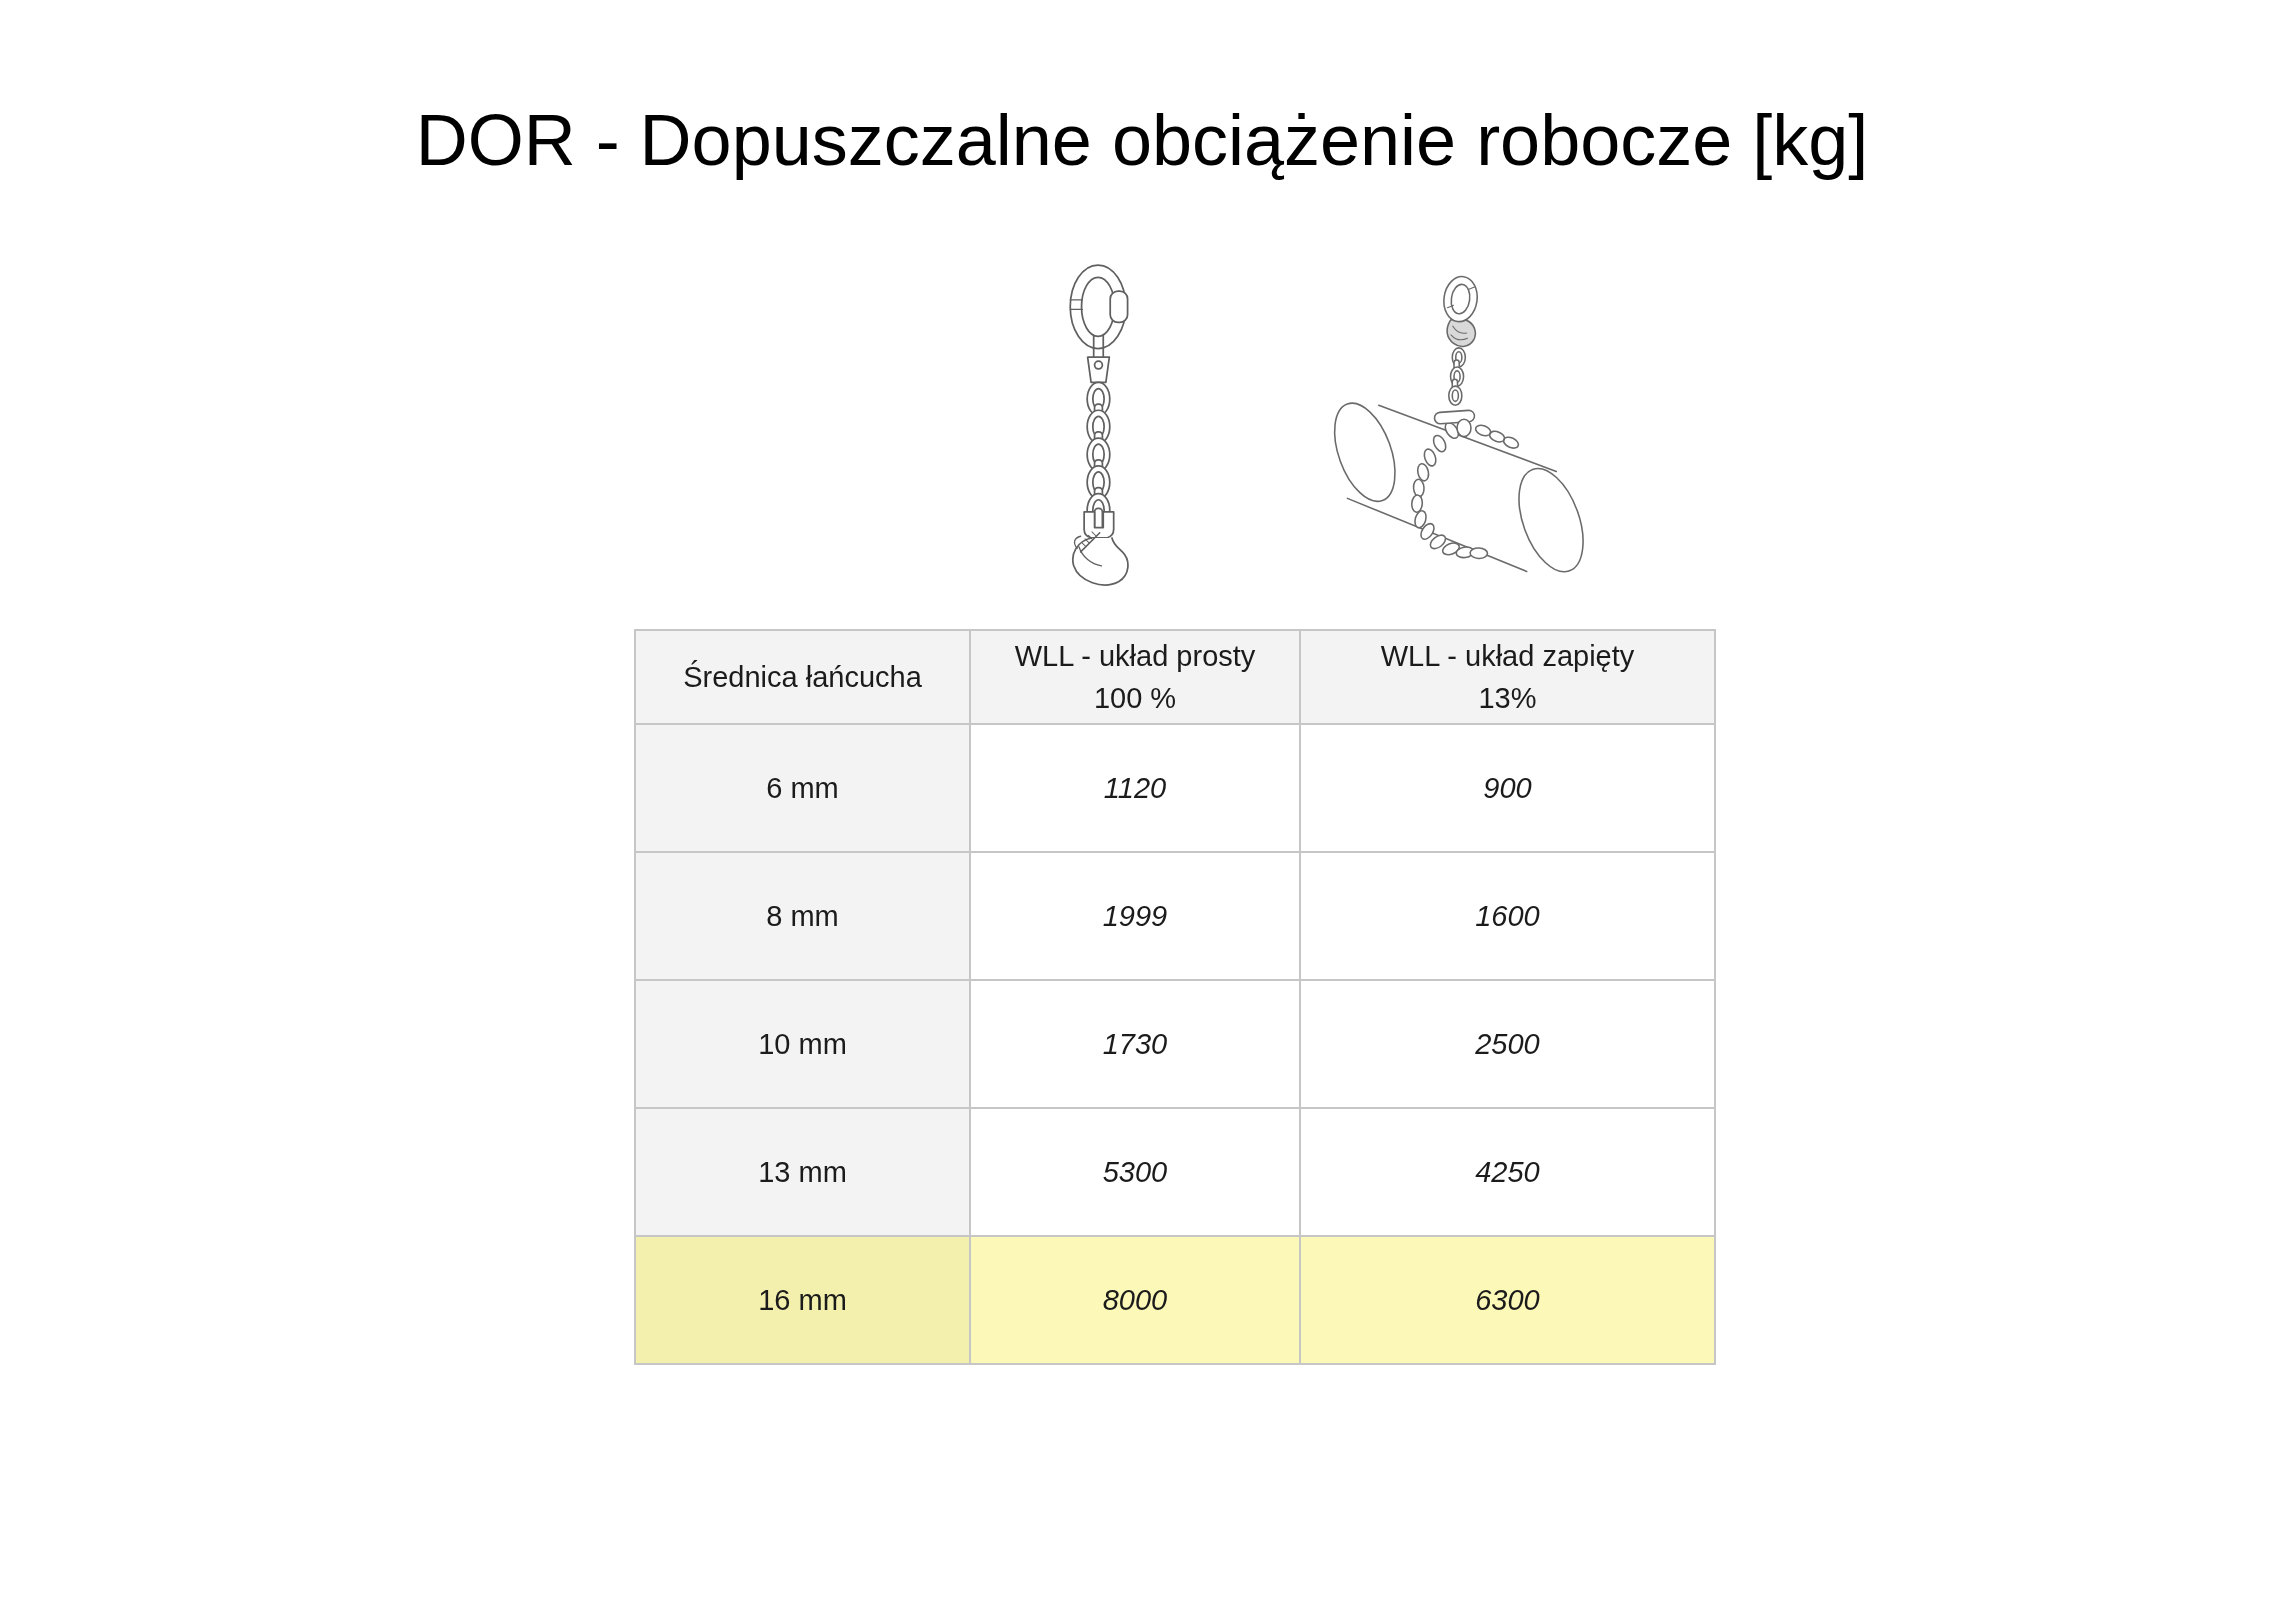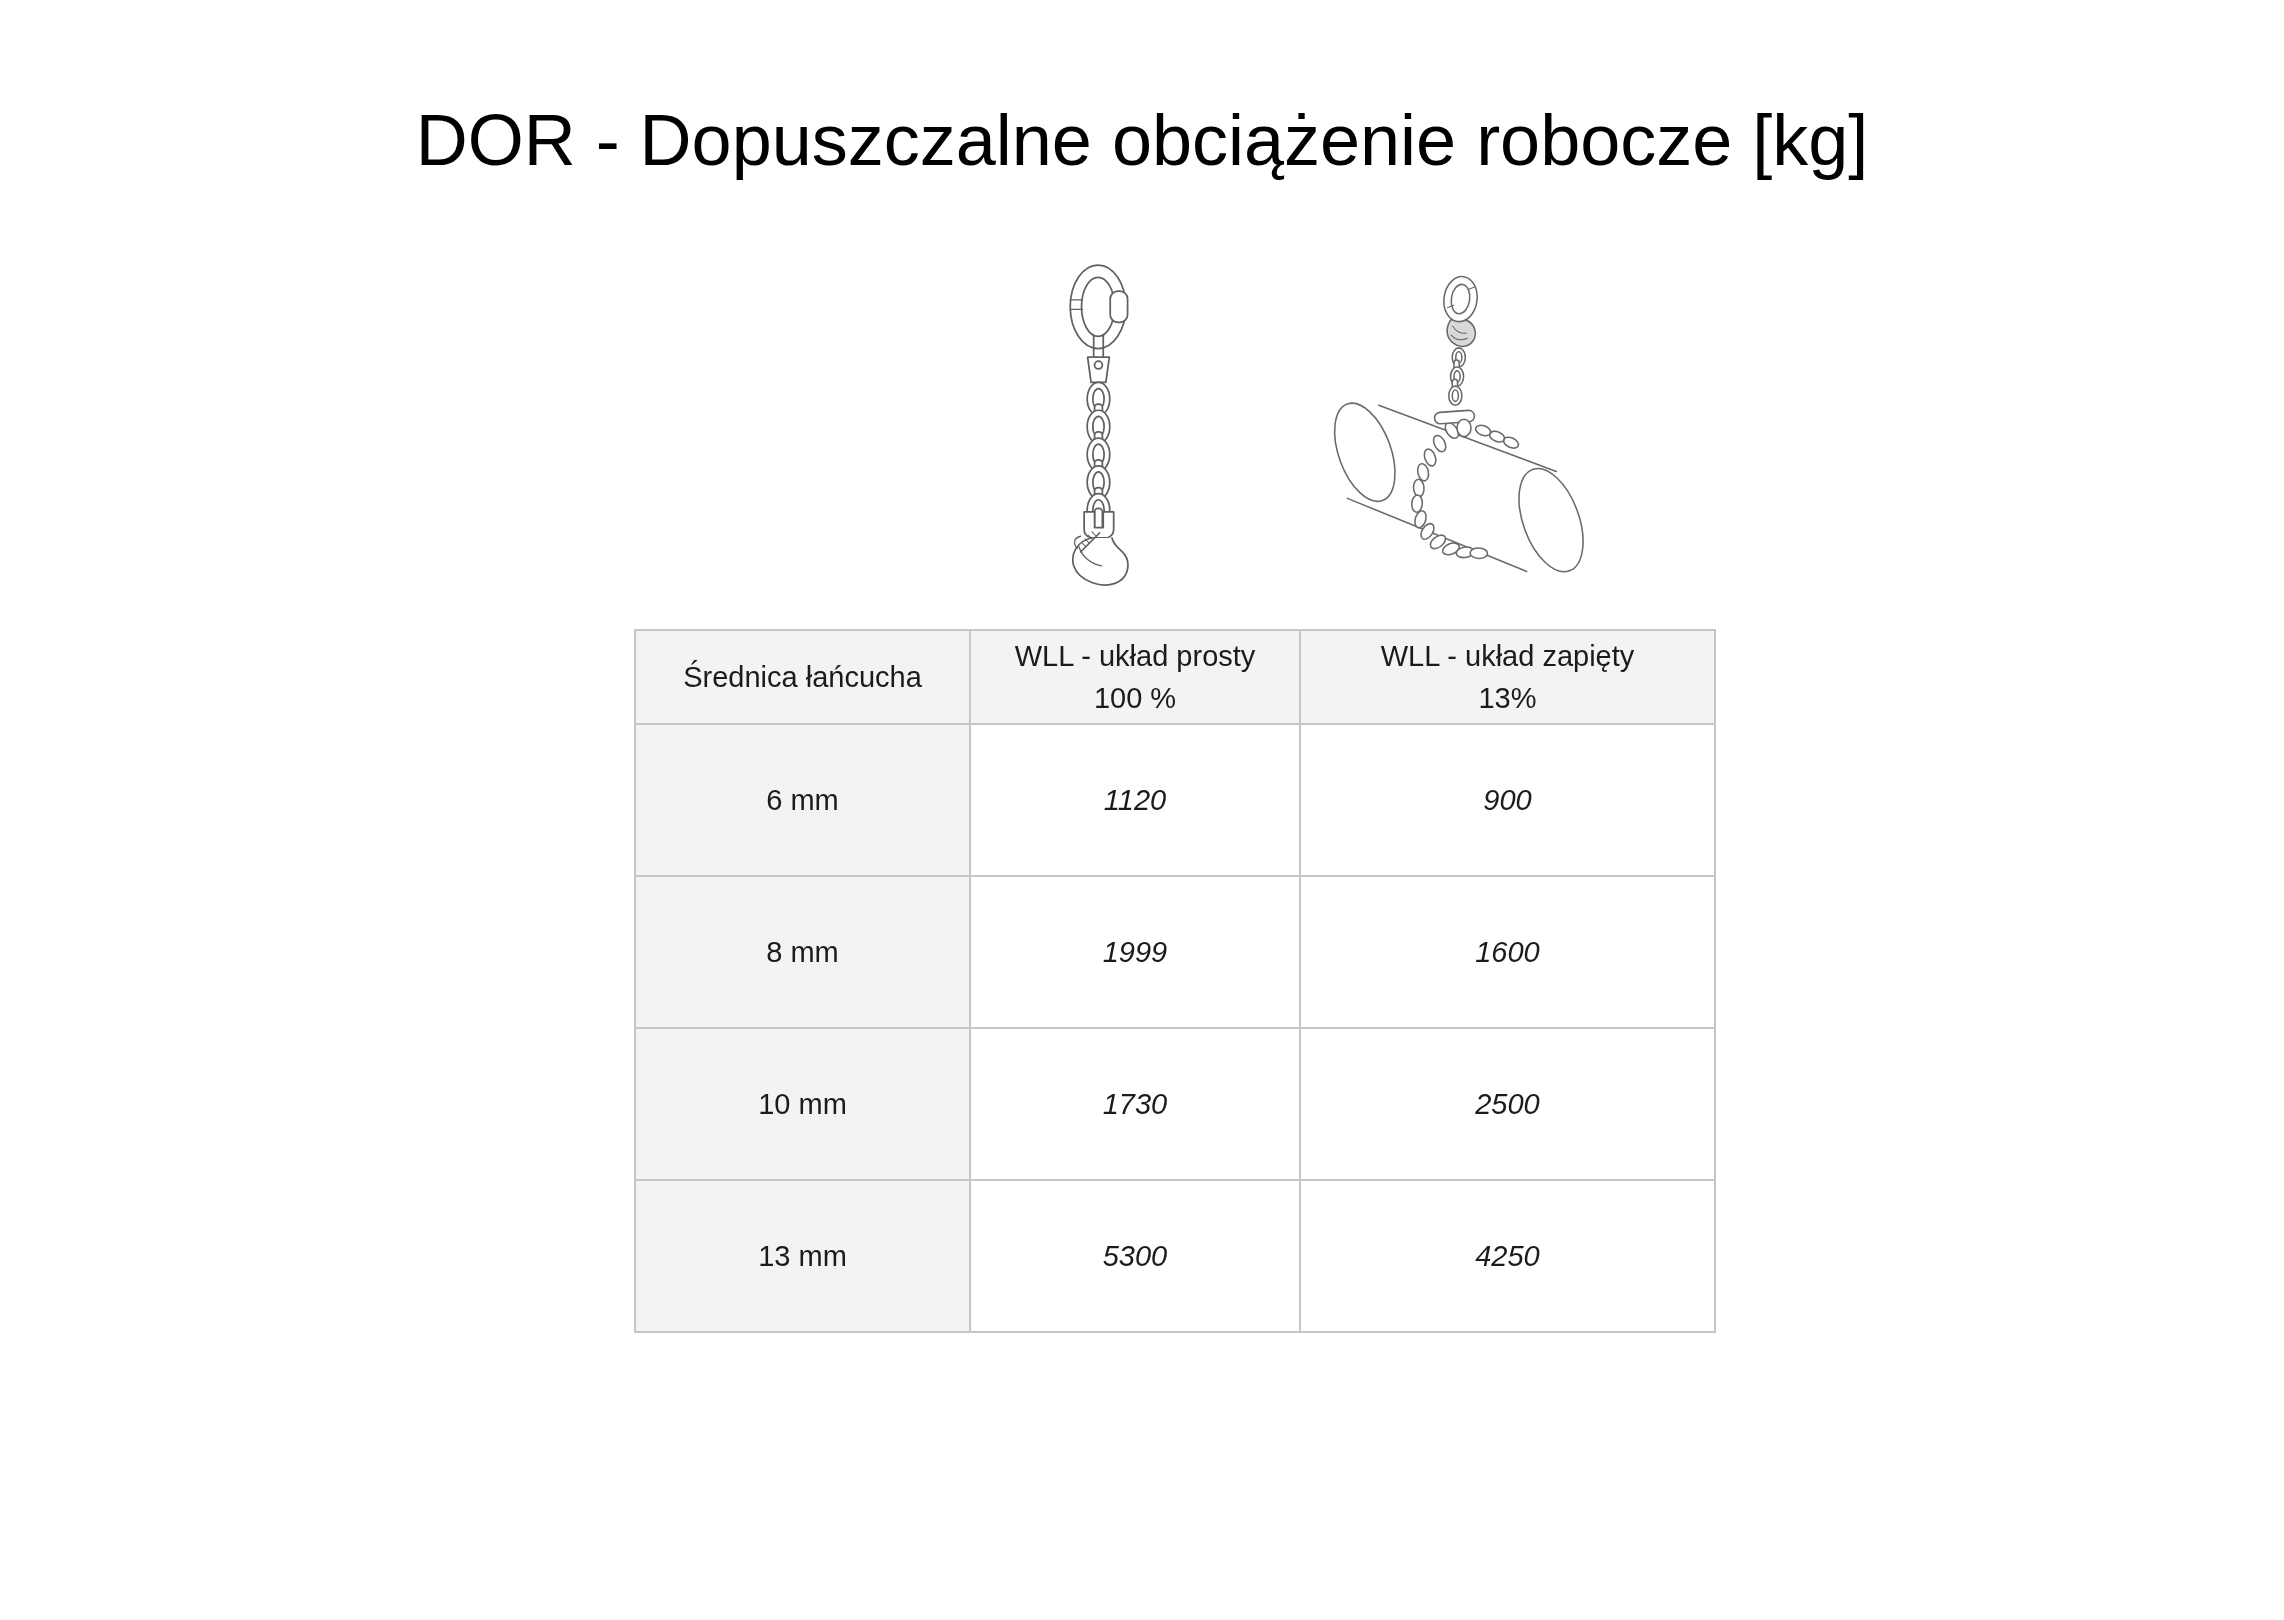--- a/index.html
+++ b/index.html
@@ -39,21 +39,21 @@
   .load-table th, .load-table td {
     border: 2.6px solid var(--border, #c6c6c6);
     text-align: center;
     vertical-align: middle;
     font-size: 29px;
     font-weight: 400;
     color: var(--text, #1b1b1b);
     padding: 0;
   }
   .load-table thead tr { height: 94px; }
-  .load-table tbody tr { height: 152px; }
+  .load-table tbody tr { height: 128px; }
   .load-table thead th, .load-table tbody th {
     background: var(--header-bg, #f3f3f3);
   }
   .load-table td { background: #ffffff; font-style: italic; }
   .hdr-line { display: block; line-height: 42px; }
   .load-table tr.hl td { background: var(--highlight-row, #fcf8b8); }
   .load-table tr.hl th { background: var(--highlight-label, #f3efad); }
 </style>
 </head>
 <body>
@@ -190,15 +190,20 @@
     <tr>
       <th>10 mm</th>
       <td>1730</td>
       <td>2500</td>
     </tr>
     <tr>
       <th>13 mm</th>
       <td>5300</td>
       <td>4250</td>
     </tr>
+    <tr class="hl">
+      <th>16 mm</th>
+      <td>8000</td>
+      <td>6300</td>
+    </tr>
   </tbody>
 </table>
 
 
 </body></html>

